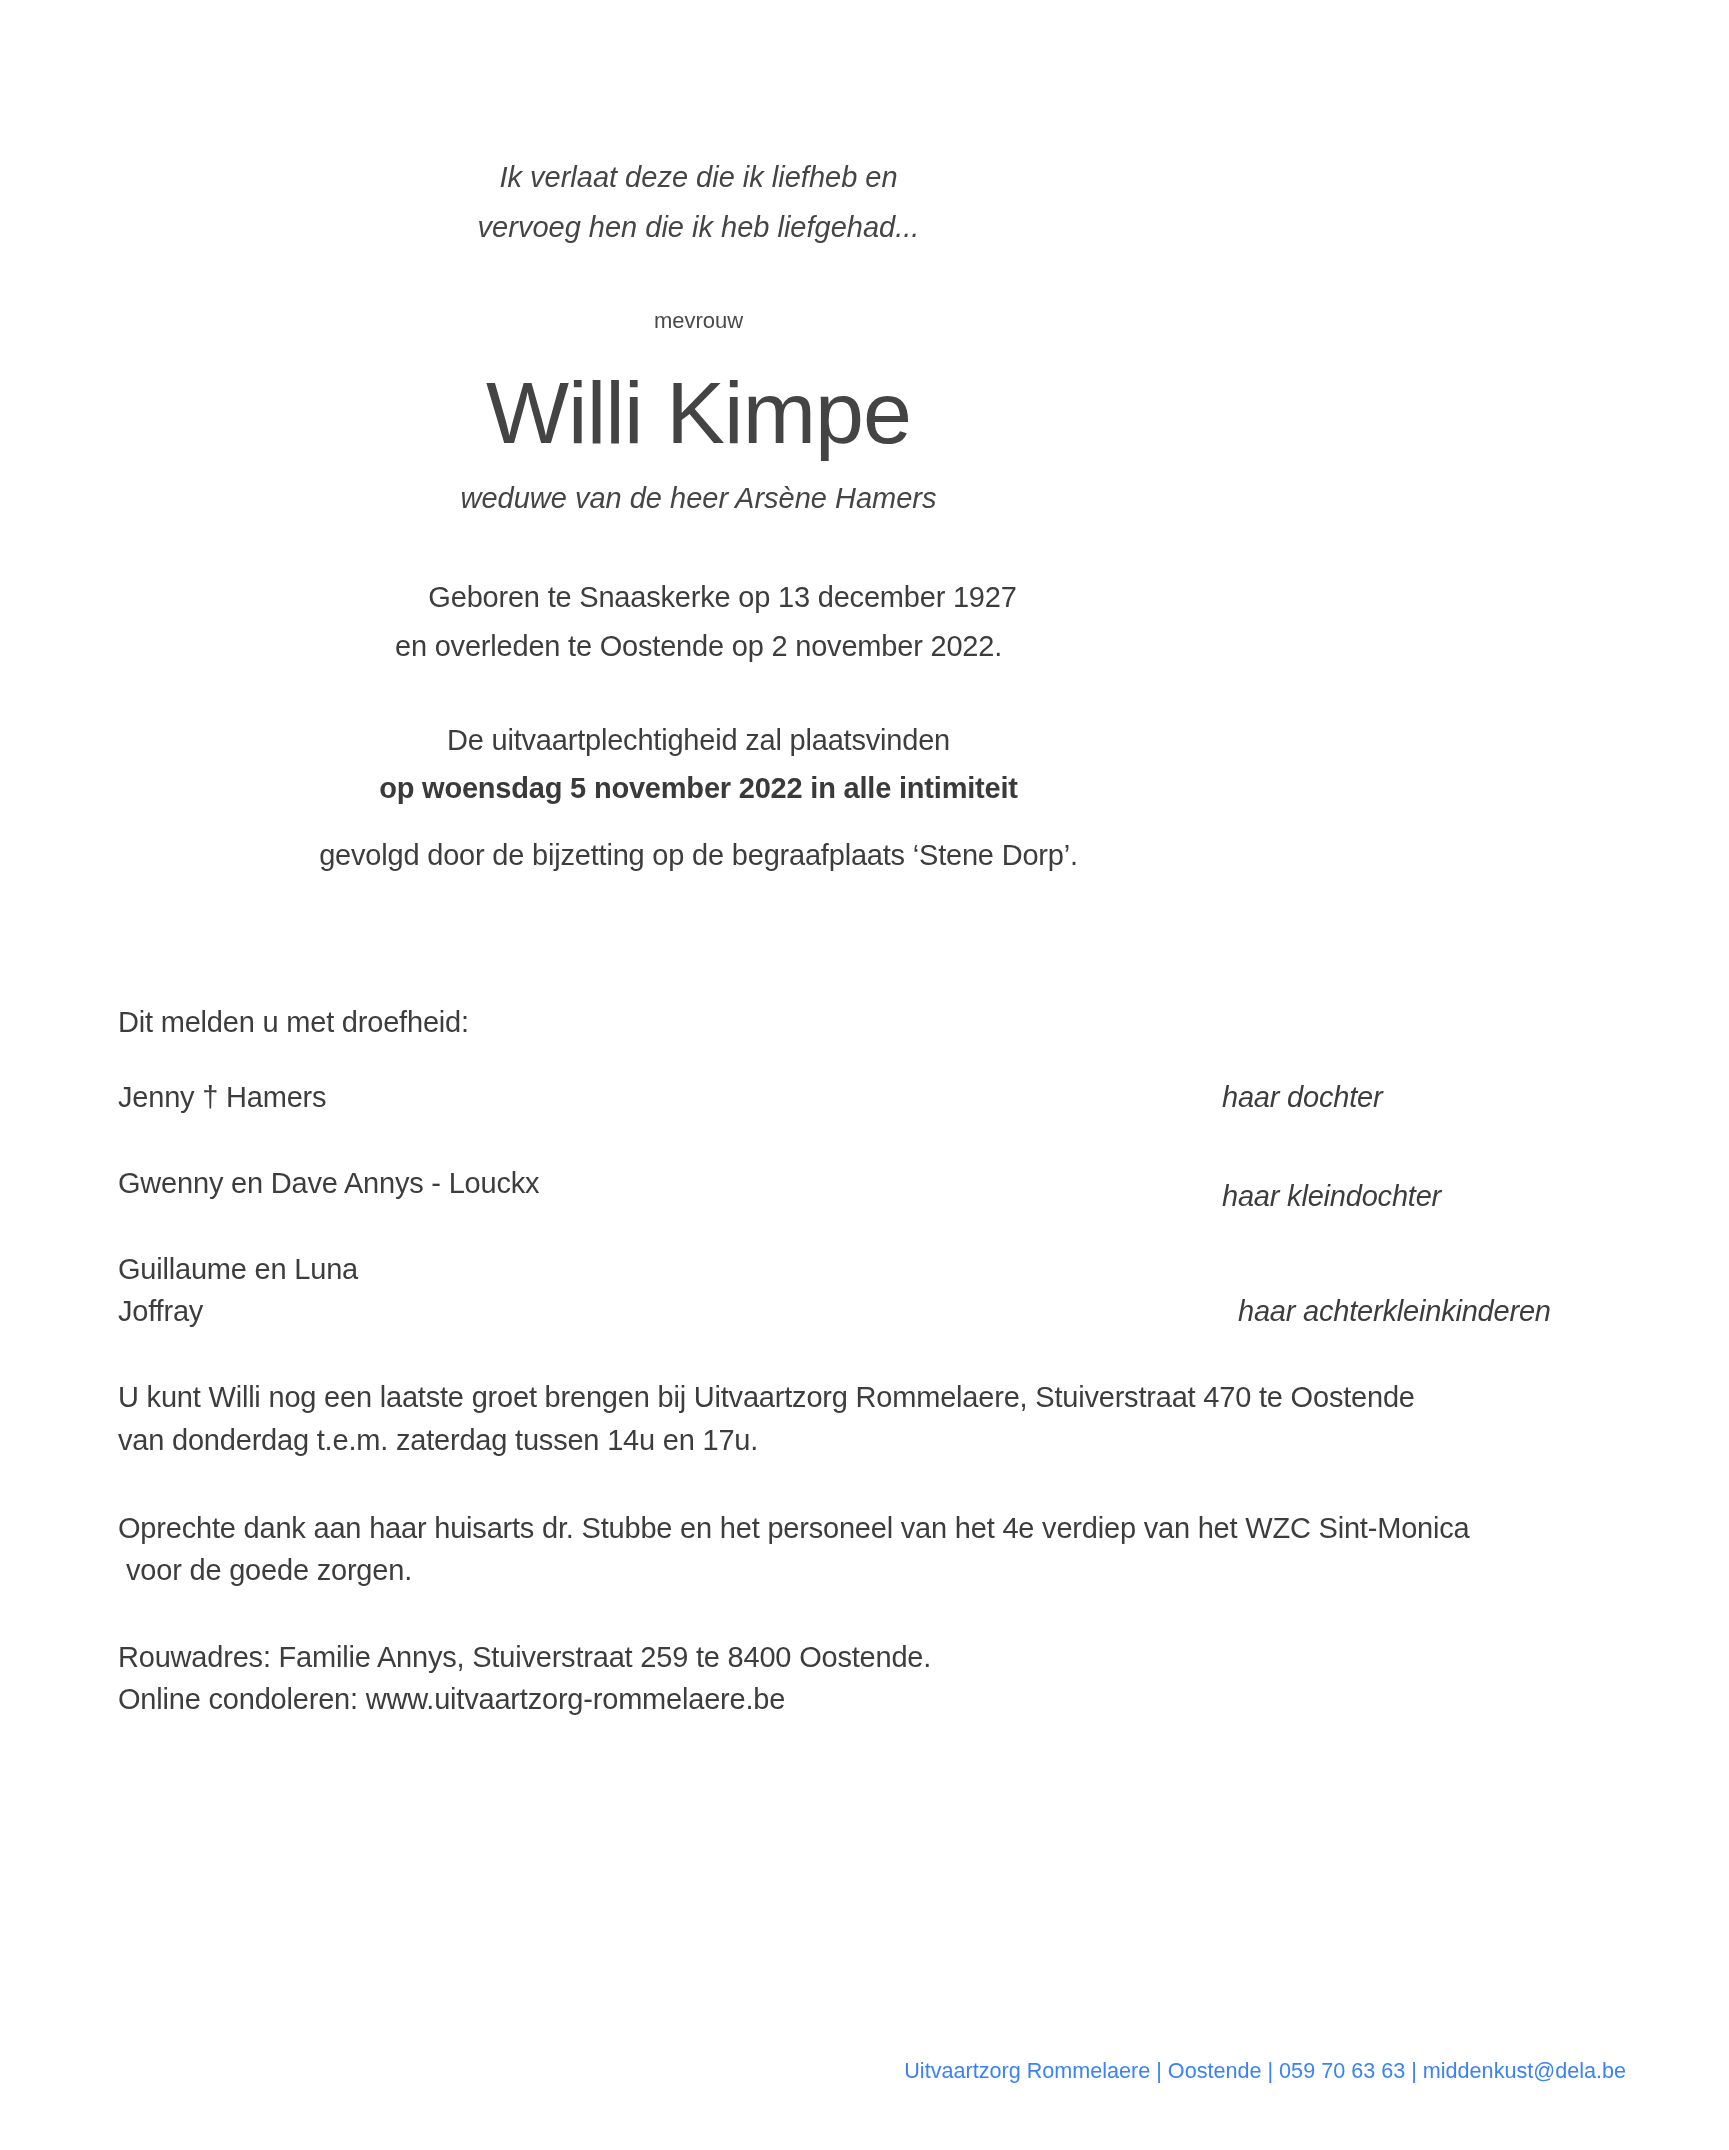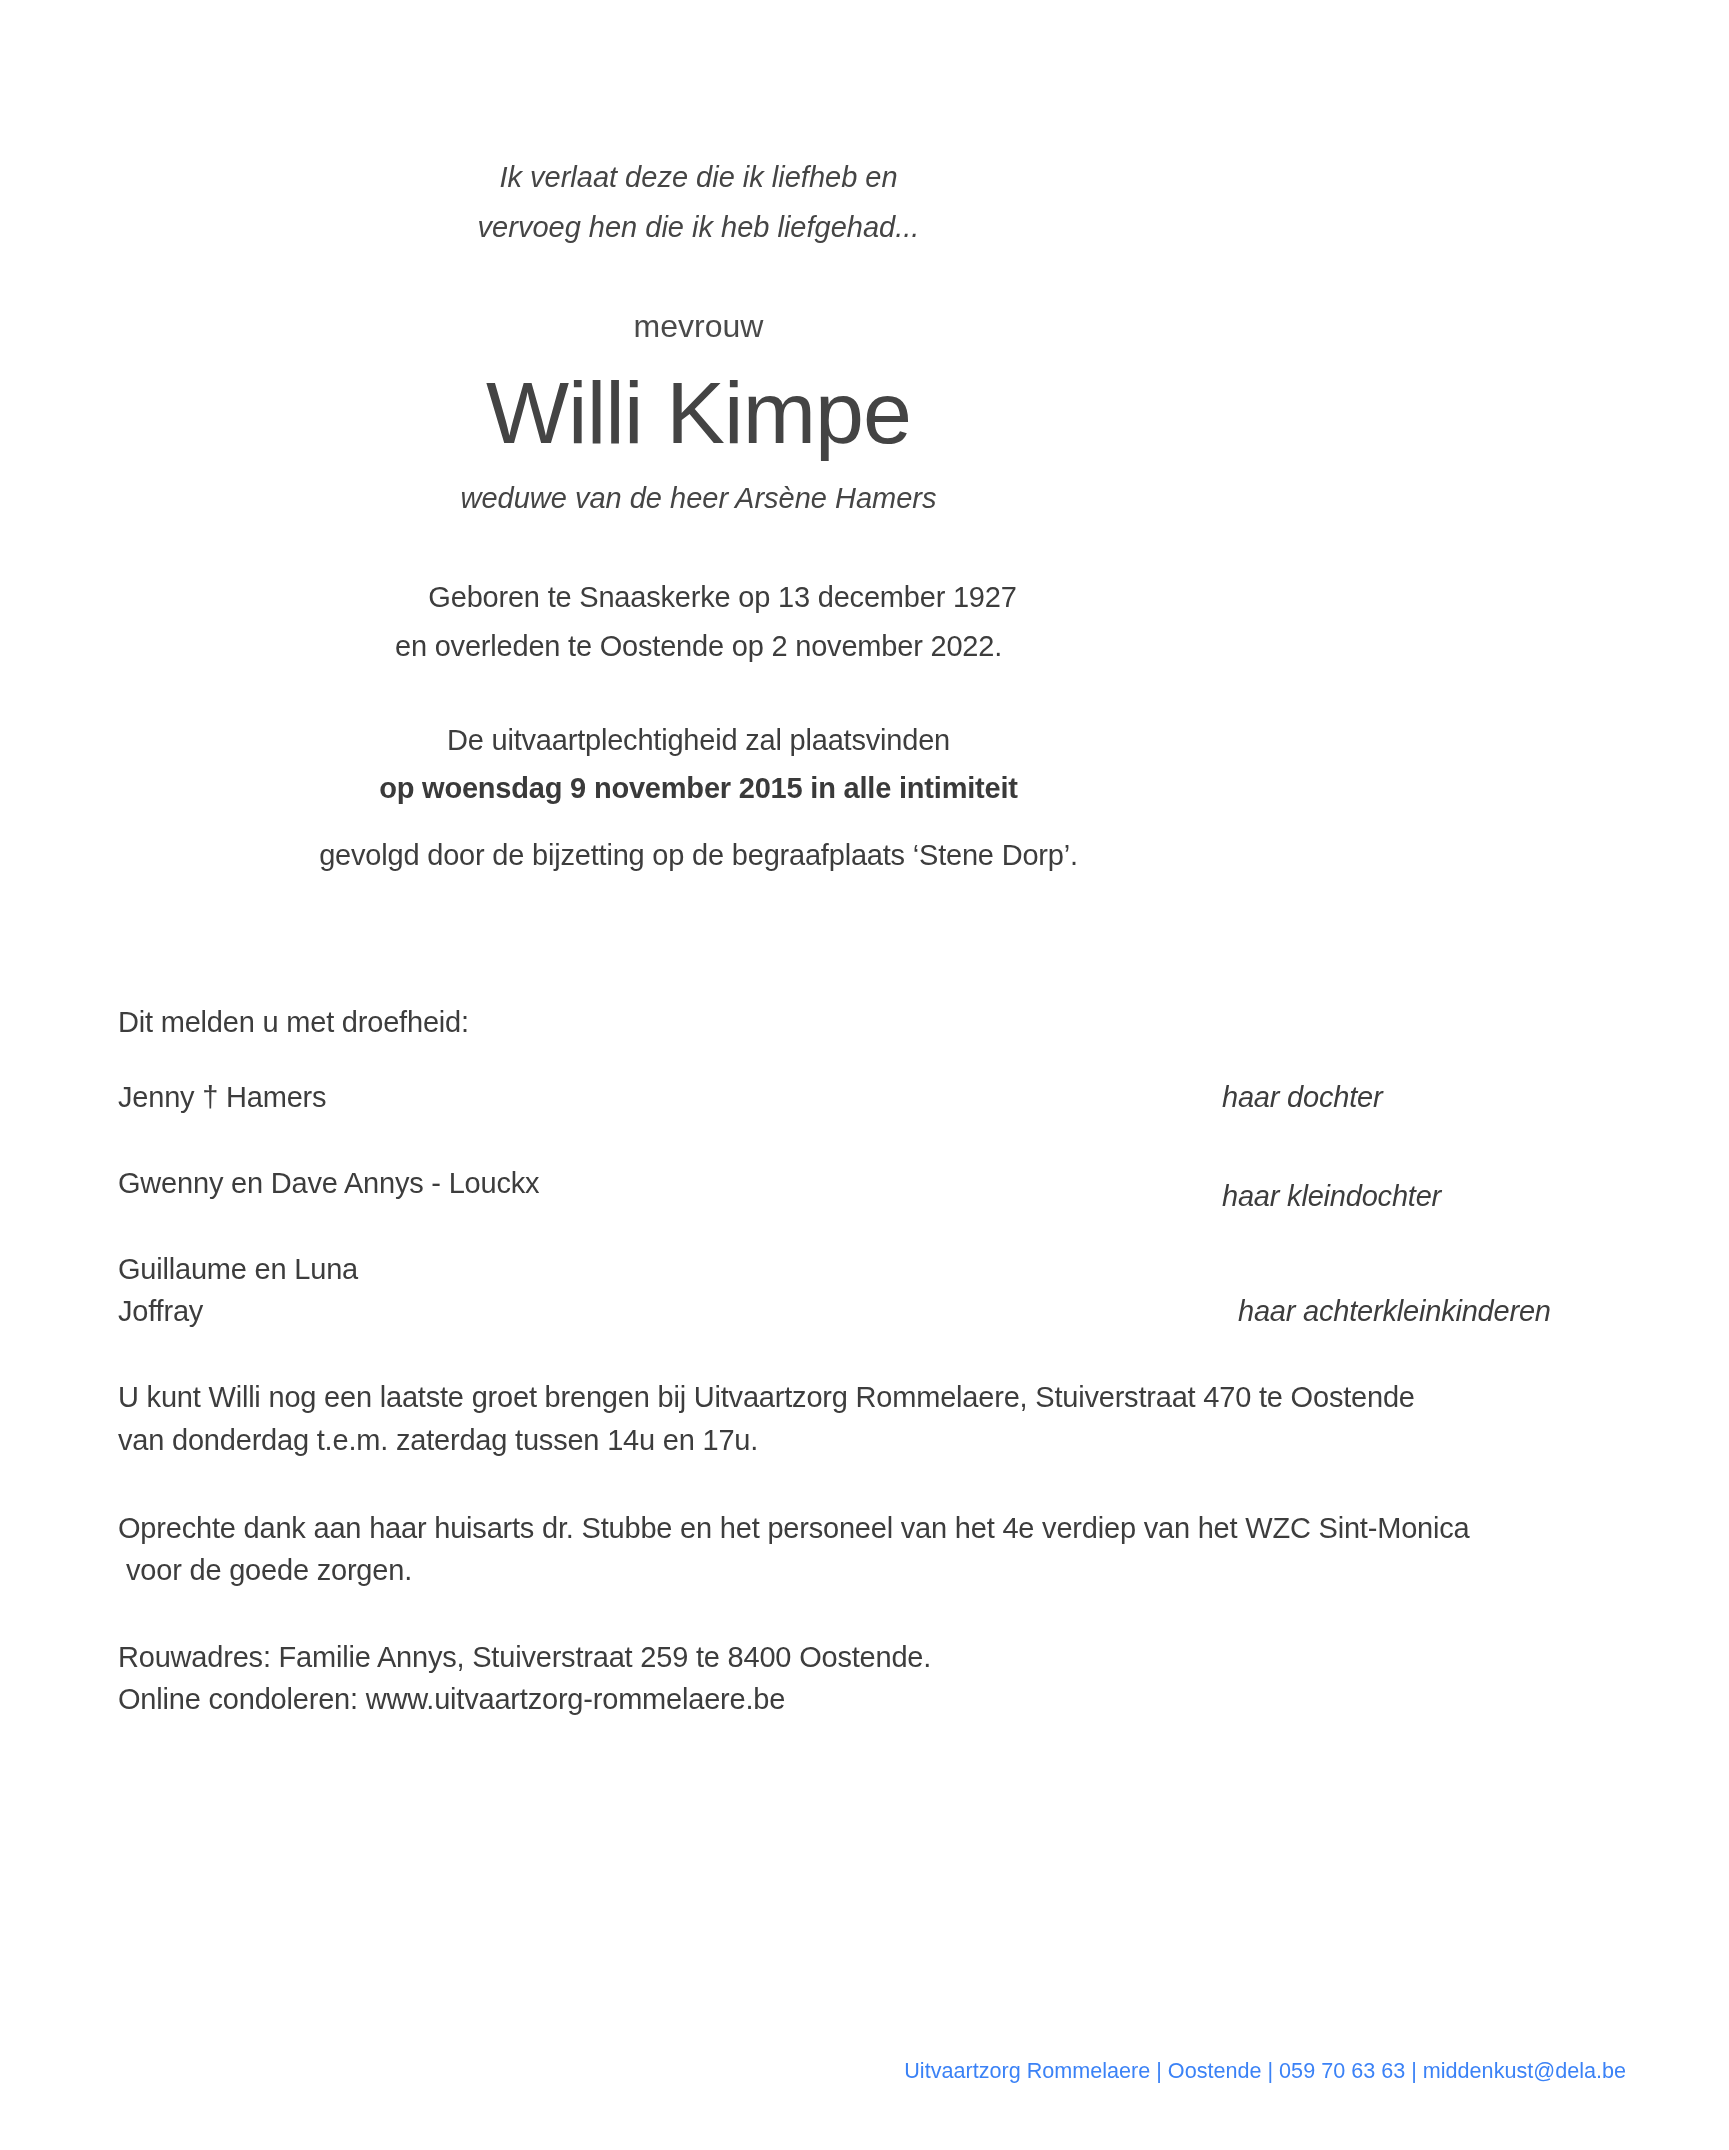--- a/index.html
+++ b/index.html
@@ -6,42 +6,42 @@
     body {
       width: 1730px; height: 2151px; position: relative; overflow: hidden;
       font-family: "Liberation Sans", "DejaVu Sans", sans-serif;
       color: #3d3d3d;
     }
     .line { position: absolute; white-space: nowrap; line-height: 1; }
     .center { left: 0; width: 1397px; text-align: center; }
     .italic { font-style: italic; }
     .body-text { font-size: 29px; letter-spacing: -0.2px; }
     .quote { font-size: 29px; color: #454545; }
-    .title-small { font-size: 32px; color: #4a4a4a; }
+    .title-small { font-size: 22px; color: #4a4a4a; }
     .name { font-size: 88px; color: #444444; letter-spacing: -0.9px; font-weight: normal; }
     .bold { font-weight: bold; color: #3a3a3a; }
     .left { left: 118px; }
     .right { left: 1222px; }
     .footer { font-size: 21.6px; color: #3b82f6; right: 104px; }
   </style>
 </head>
 <body>
 
 <div class="line center italic quote" style="top:163px;">Ik verlaat deze die ik liefheb en</div>
 <div class="line center italic quote" style="top:213px;">vervoeg hen die ik heb liefgehad...</div>
 
 <div class="line center title-small" style="top:310px;">mevrouw</div>
 <div class="line center name" style="top:369px;">Willi Kimpe</div>
 <div class="line center italic quote" style="top:484px;">weduwe van de heer Arsène Hamers</div>
 
 <div class="line center body-text" style="top:583px;padding-left:24px;">Geboren te Snaaskerke op 13 december 1927</div>
 <div class="line center body-text" style="top:632px;">en overleden te Oostende op 2 november 2022.</div>
 
 <div class="line center body-text" style="top:726px;">De uitvaartplechtigheid zal plaatsvinden</div>
-<div class="line center body-text bold" style="top:774px;">op woensdag 9 november 2015 in alle intimiteit</div>
+<div class="line center body-text bold" style="top:774px;">op woensdag 5 november 2022 in alle intimiteit</div>
 <div class="line center body-text" style="top:821px;margin-top:20px;">gevolgd door de bijzetting op de begraafplaats ‘Stene Dorp’.</div>
 
 <div class="line left body-text" style="top:1008px;">Dit melden u met droefheid:</div>
 
 <div>
   <div class="line left body-text" style="top:1083px;">Jenny † Hamers</div>
   <div class="line right body-text italic" style="top:1083px;">haar dochter</div>
 </div>
 <div>
   <div class="line left body-text" style="top:1169px;">Gwenny en Dave Annys - Louckx</div>

